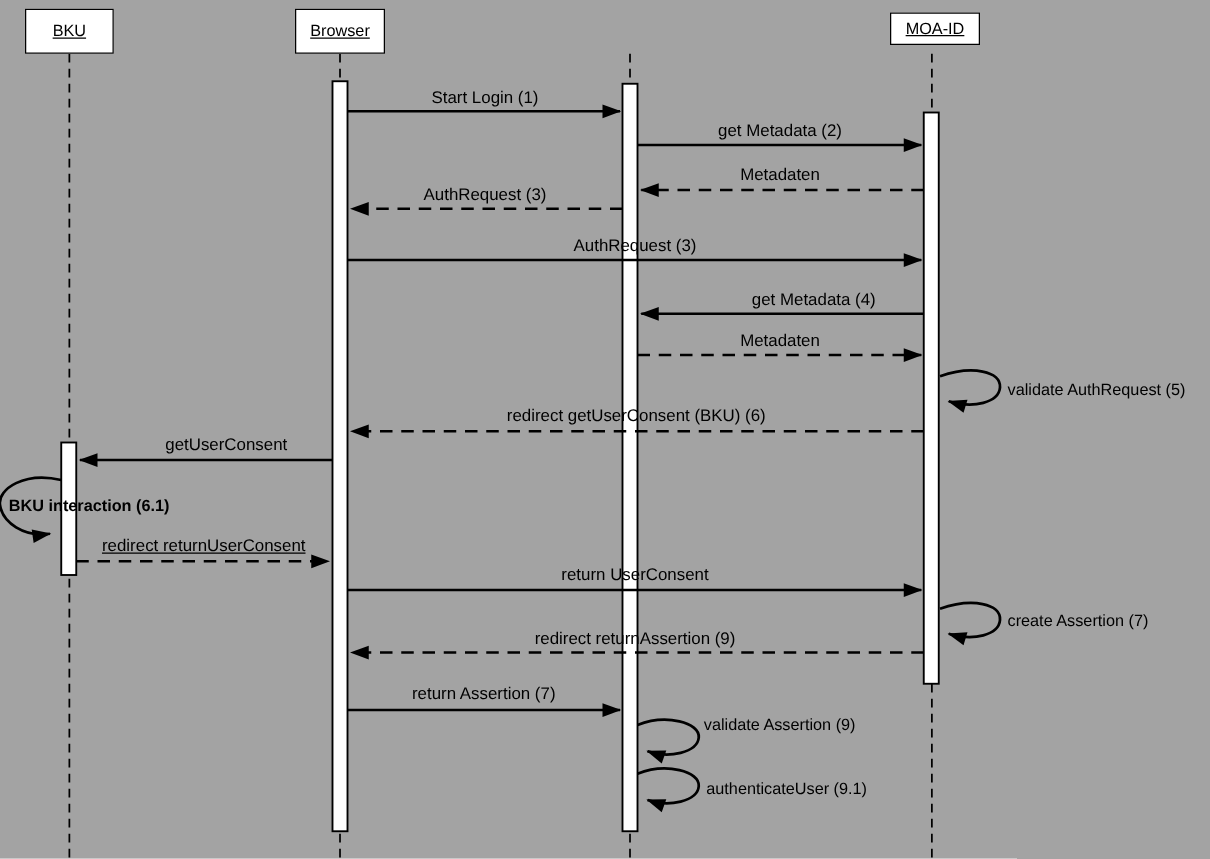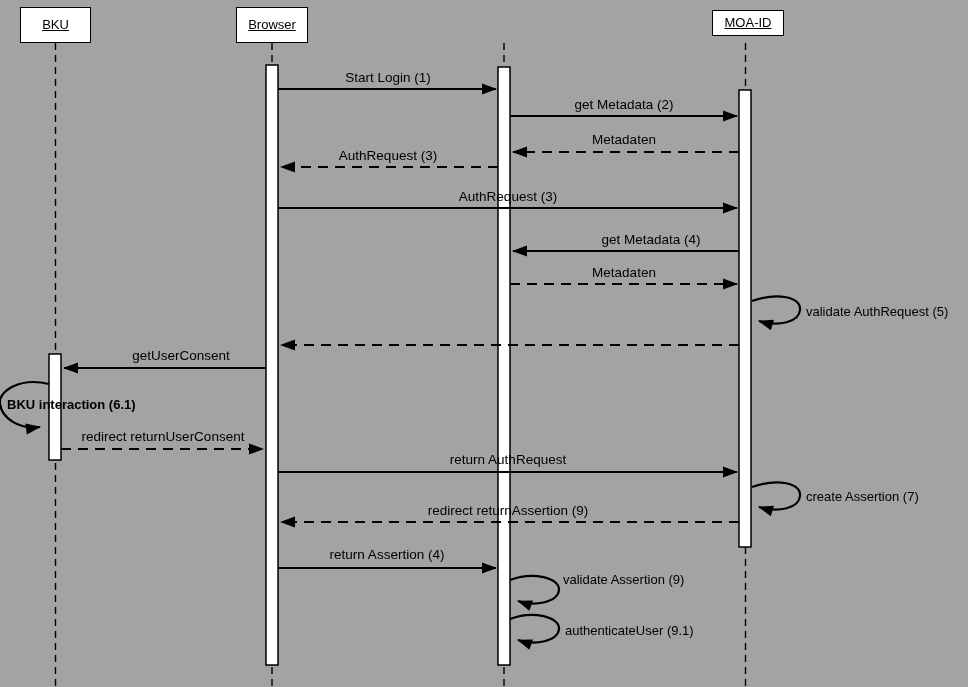--- a/index.html
+++ b/index.html
@@ -98,23 +98,24 @@
   </div>
 
   <div class="msg-label" style="left:388px; top:70px;">Start Login (1)</div>
   <div class="msg-label" style="left:624px; top:97px;">get Metadata (2)</div>
   <div class="msg-label" style="left:624px; top:132px;">Metadaten</div>
   <div class="msg-label" style="left:388px; top:148px;">AuthRequest (3)</div>
   <div class="msg-label" style="left:508px; top:189px;">AuthRequest (3)</div>
   <div class="msg-label" style="left:624px; top:232px;margin-left:27px;">get Metadata (4)</div>
   <div class="msg-label" style="left:624px; top:265px;">Metadaten</div>
   <div class="loop-label" style="left:806px; top:304px;">validate AuthRequest (5)</div>
+  <div class="msg-label" style="left:509px; top:325px;">redirect getUserConsent (BKU) (6)</div>
   <div class="msg-label" style="left:163px; top:348px;margin-left:18px;">getUserConsent</div>
   <div class="loop-label" style="left:7px; top:397px;font-weight:bold;">BKU interaction (6.1)</div>
-  <div class="msg-label" style="left:163px; top:429px;">redirect returnUserConsent</div>
-  <div class="msg-label" style="left:508px; top:452px;">return AuthRequest</div>
+  <div class="msg-label" style="left:163px; top:429px;text-decoration:underline;">redirect returnUserConsent</div>
+  <div class="msg-label" style="left:508px; top:452px;">return UserConsent</div>
   <div class="loop-label" style="left:806px; top:489px;">create Assertion (7)</div>
   <div class="msg-label" style="left:508px; top:503px;">redirect returnAssertion (9)</div>
-  <div class="msg-label" style="left:387px; top:547px;">return Assertion (4)</div>
+  <div class="msg-label" style="left:387px; top:547px;">return Assertion (7)</div>
   <div class="loop-label" style="left:563px; top:572px;">validate Assertion (9)</div>
   <div class="loop-label" style="left:565px; top:623px;">authenticateUser (9.1)</div>
 
 </div>
 
 </body></html>

